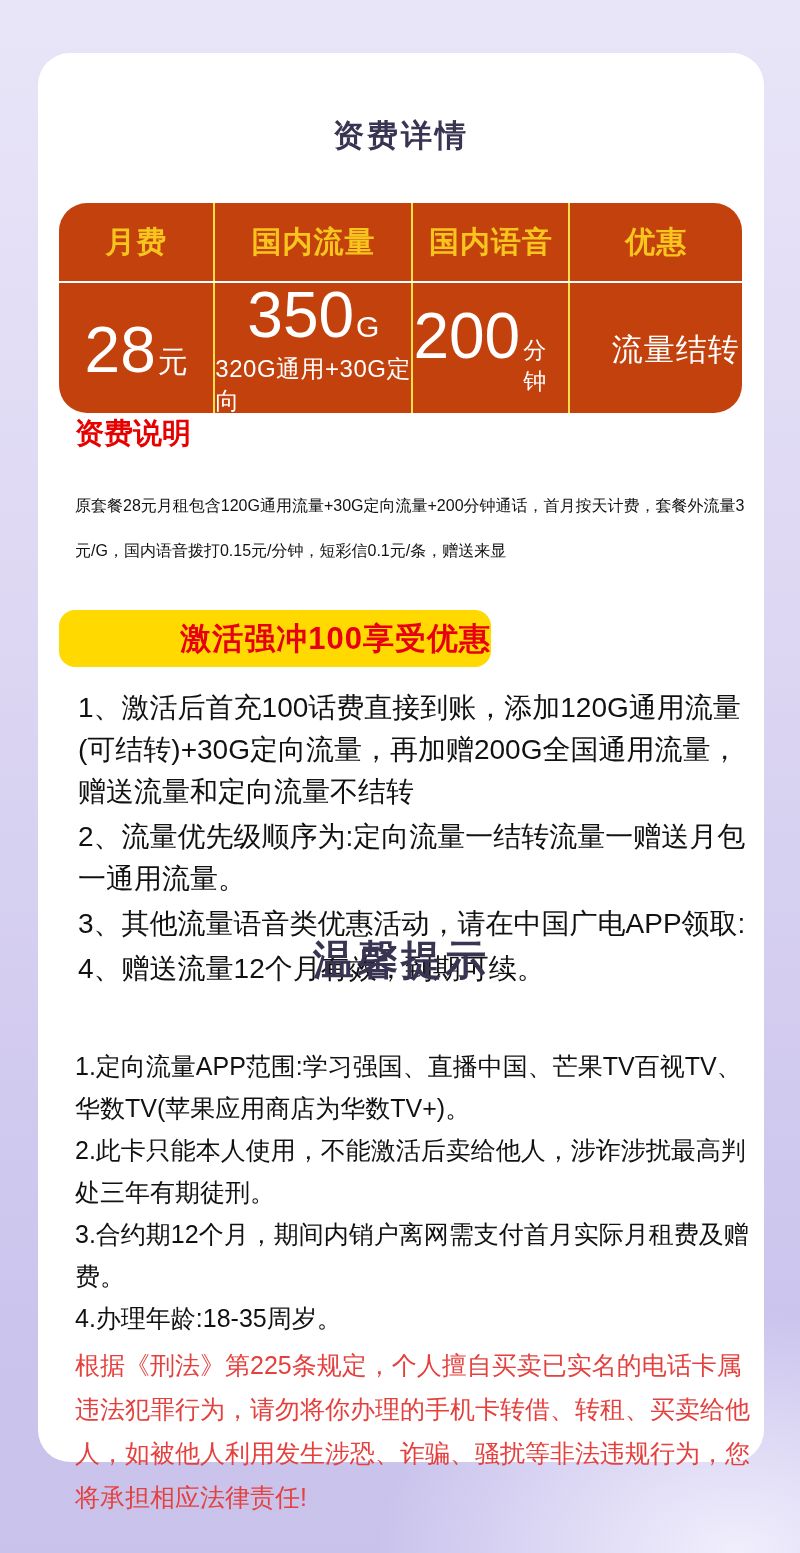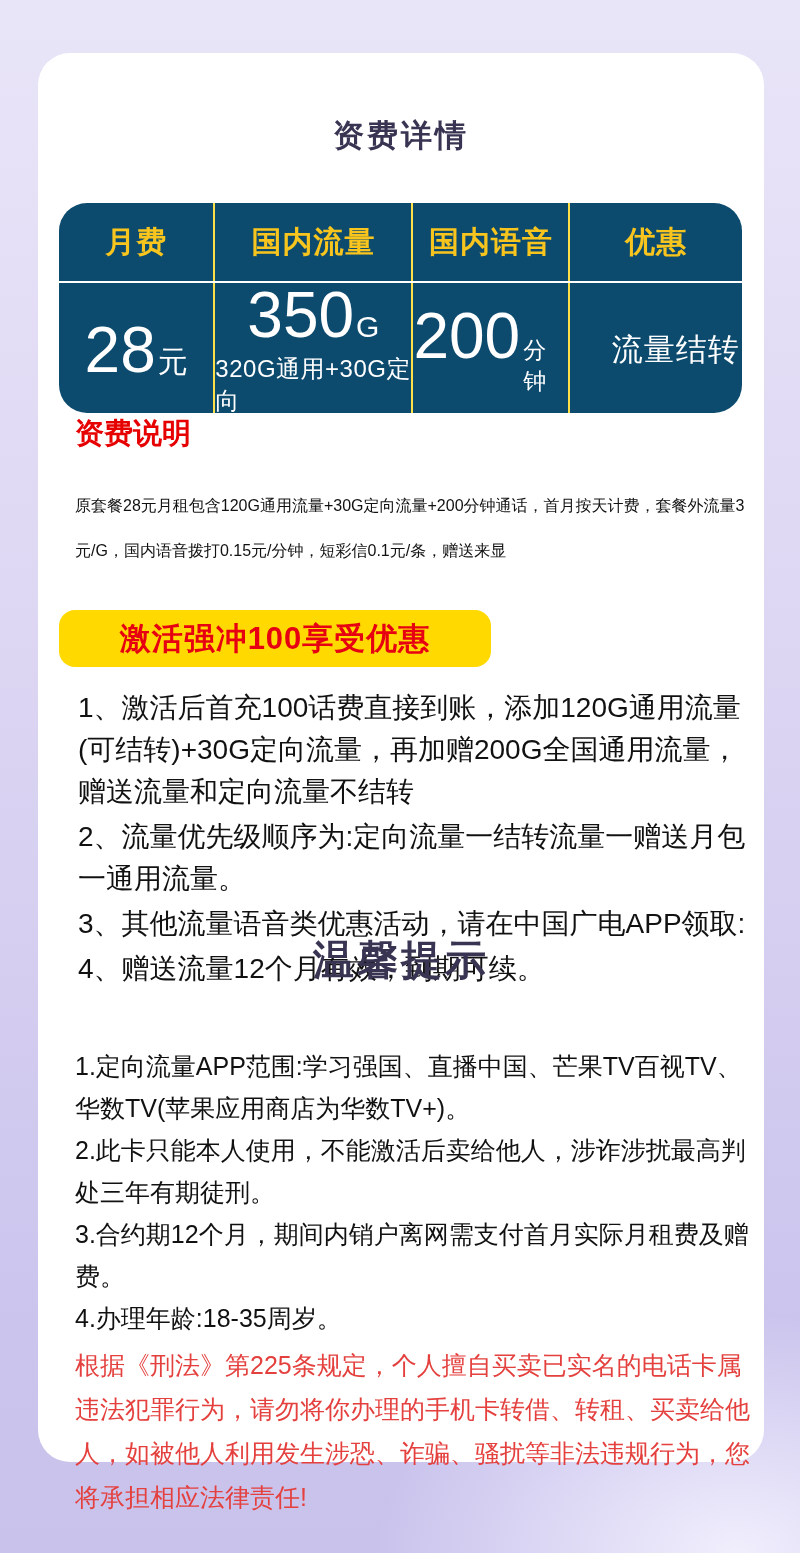--- a/index.html
+++ b/index.html
@@ -21,21 +21,21 @@
   .page-title {
     position:absolute; top:62px; left:0; width:100%;
     text-align:center;
     font-size:31px; font-weight:900; letter-spacing:3px;
     color:#3a3453;
   }
   
   .plan-table {
     position:absolute; top:150px; left:21px;
     width:683px; height:210px;
-    background:#0c4a6e;
+    background:#c2410c;
     border-radius:28px;
     overflow:hidden;
     color:#ffffff;
   }
   .thead, .trow {
     display:grid;
     grid-template-columns:22.6% 29% 23% 25.4%;
   }
   .thead { height:80px; border-bottom:2px solid #ffffff; }
   .trow  { height:128px; }
@@ -60,21 +60,21 @@
   }
   .fee-body {
     position:absolute; top:430px; left:37px; width:678px;
     font-size:16px; line-height:45px; color:#111111;
   }
   
   .promo-banner {
     position:absolute; top:557px; left:21px;
     width:432px; height:57px;
     background:#ffd900; border-radius:16px;
-    display:flex; align-items:center; justify-content:center;
+    display:flex; align-items:center; justify-content:flex-end;
     font-size:31px; font-weight:800; color:#e60012; letter-spacing:1px;
   }
   .promo-list {
     position:absolute; top:634px; left:40px; width:674px;
     font-size:28px; line-height:42px; color:#111111;
   }
   .promo-list p { margin:0 0 3px 0; }
   
   .tips-title {
     position:absolute; top:880px; left:0; width:100%;

